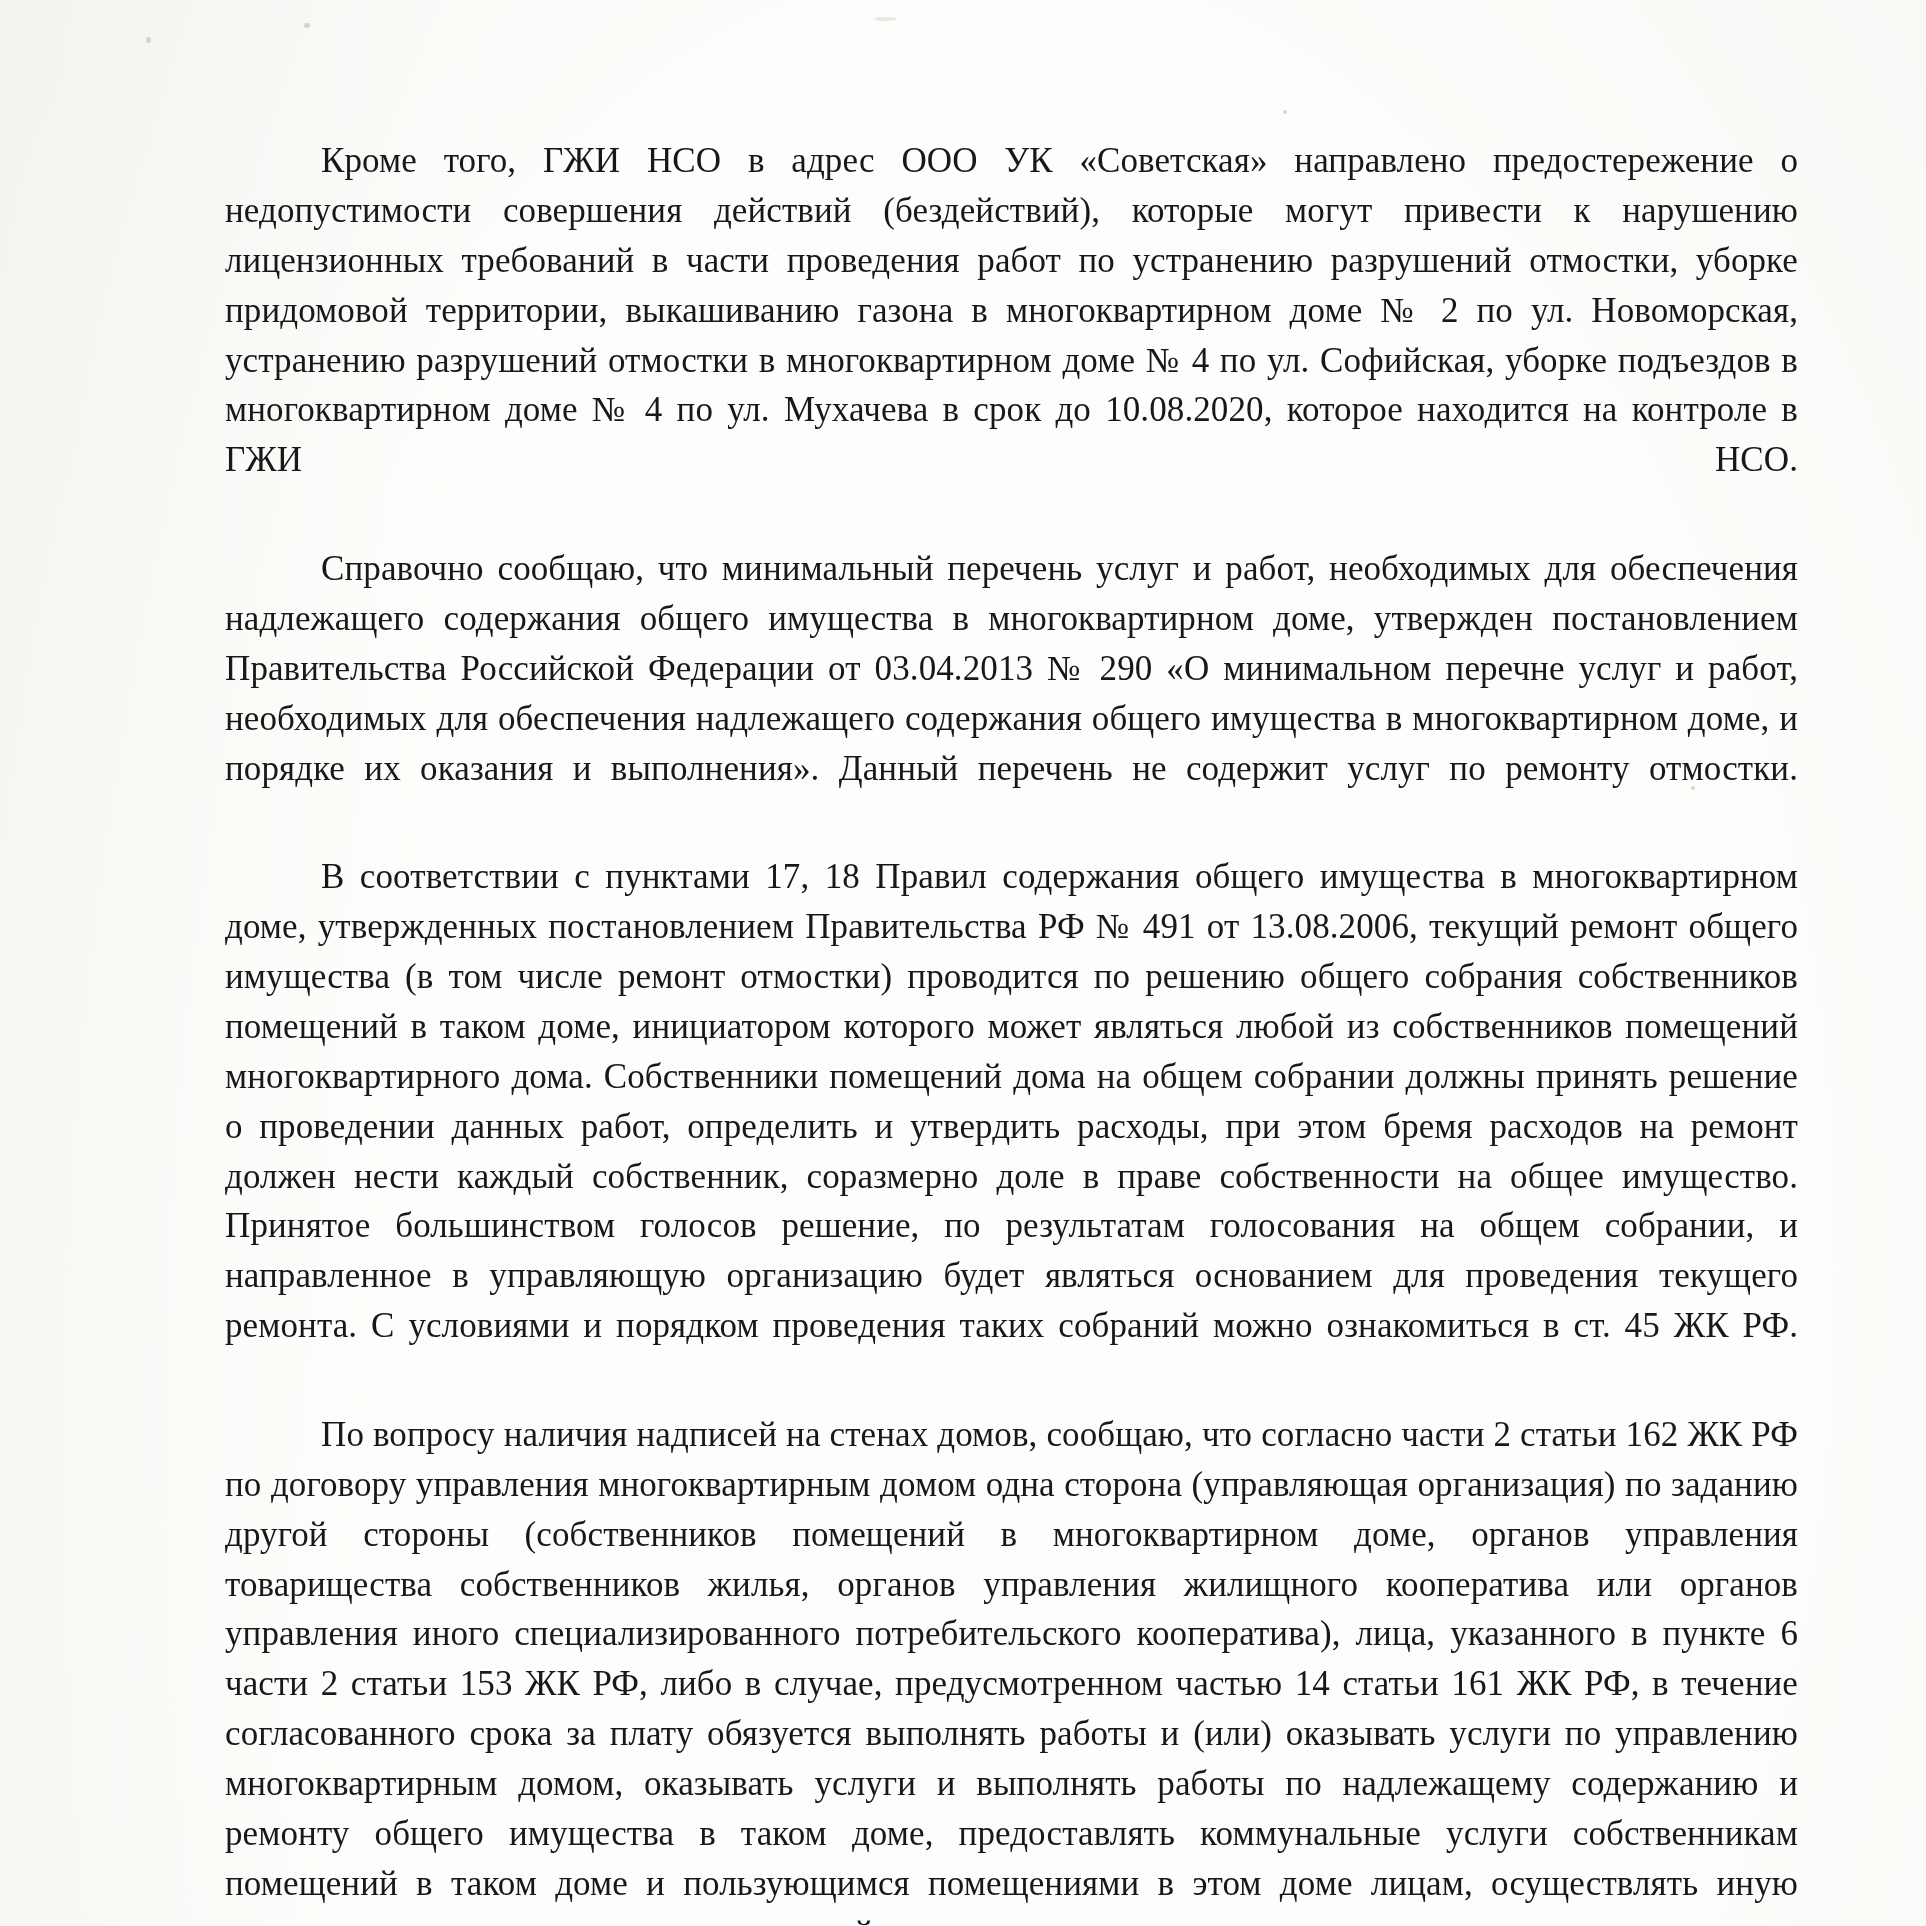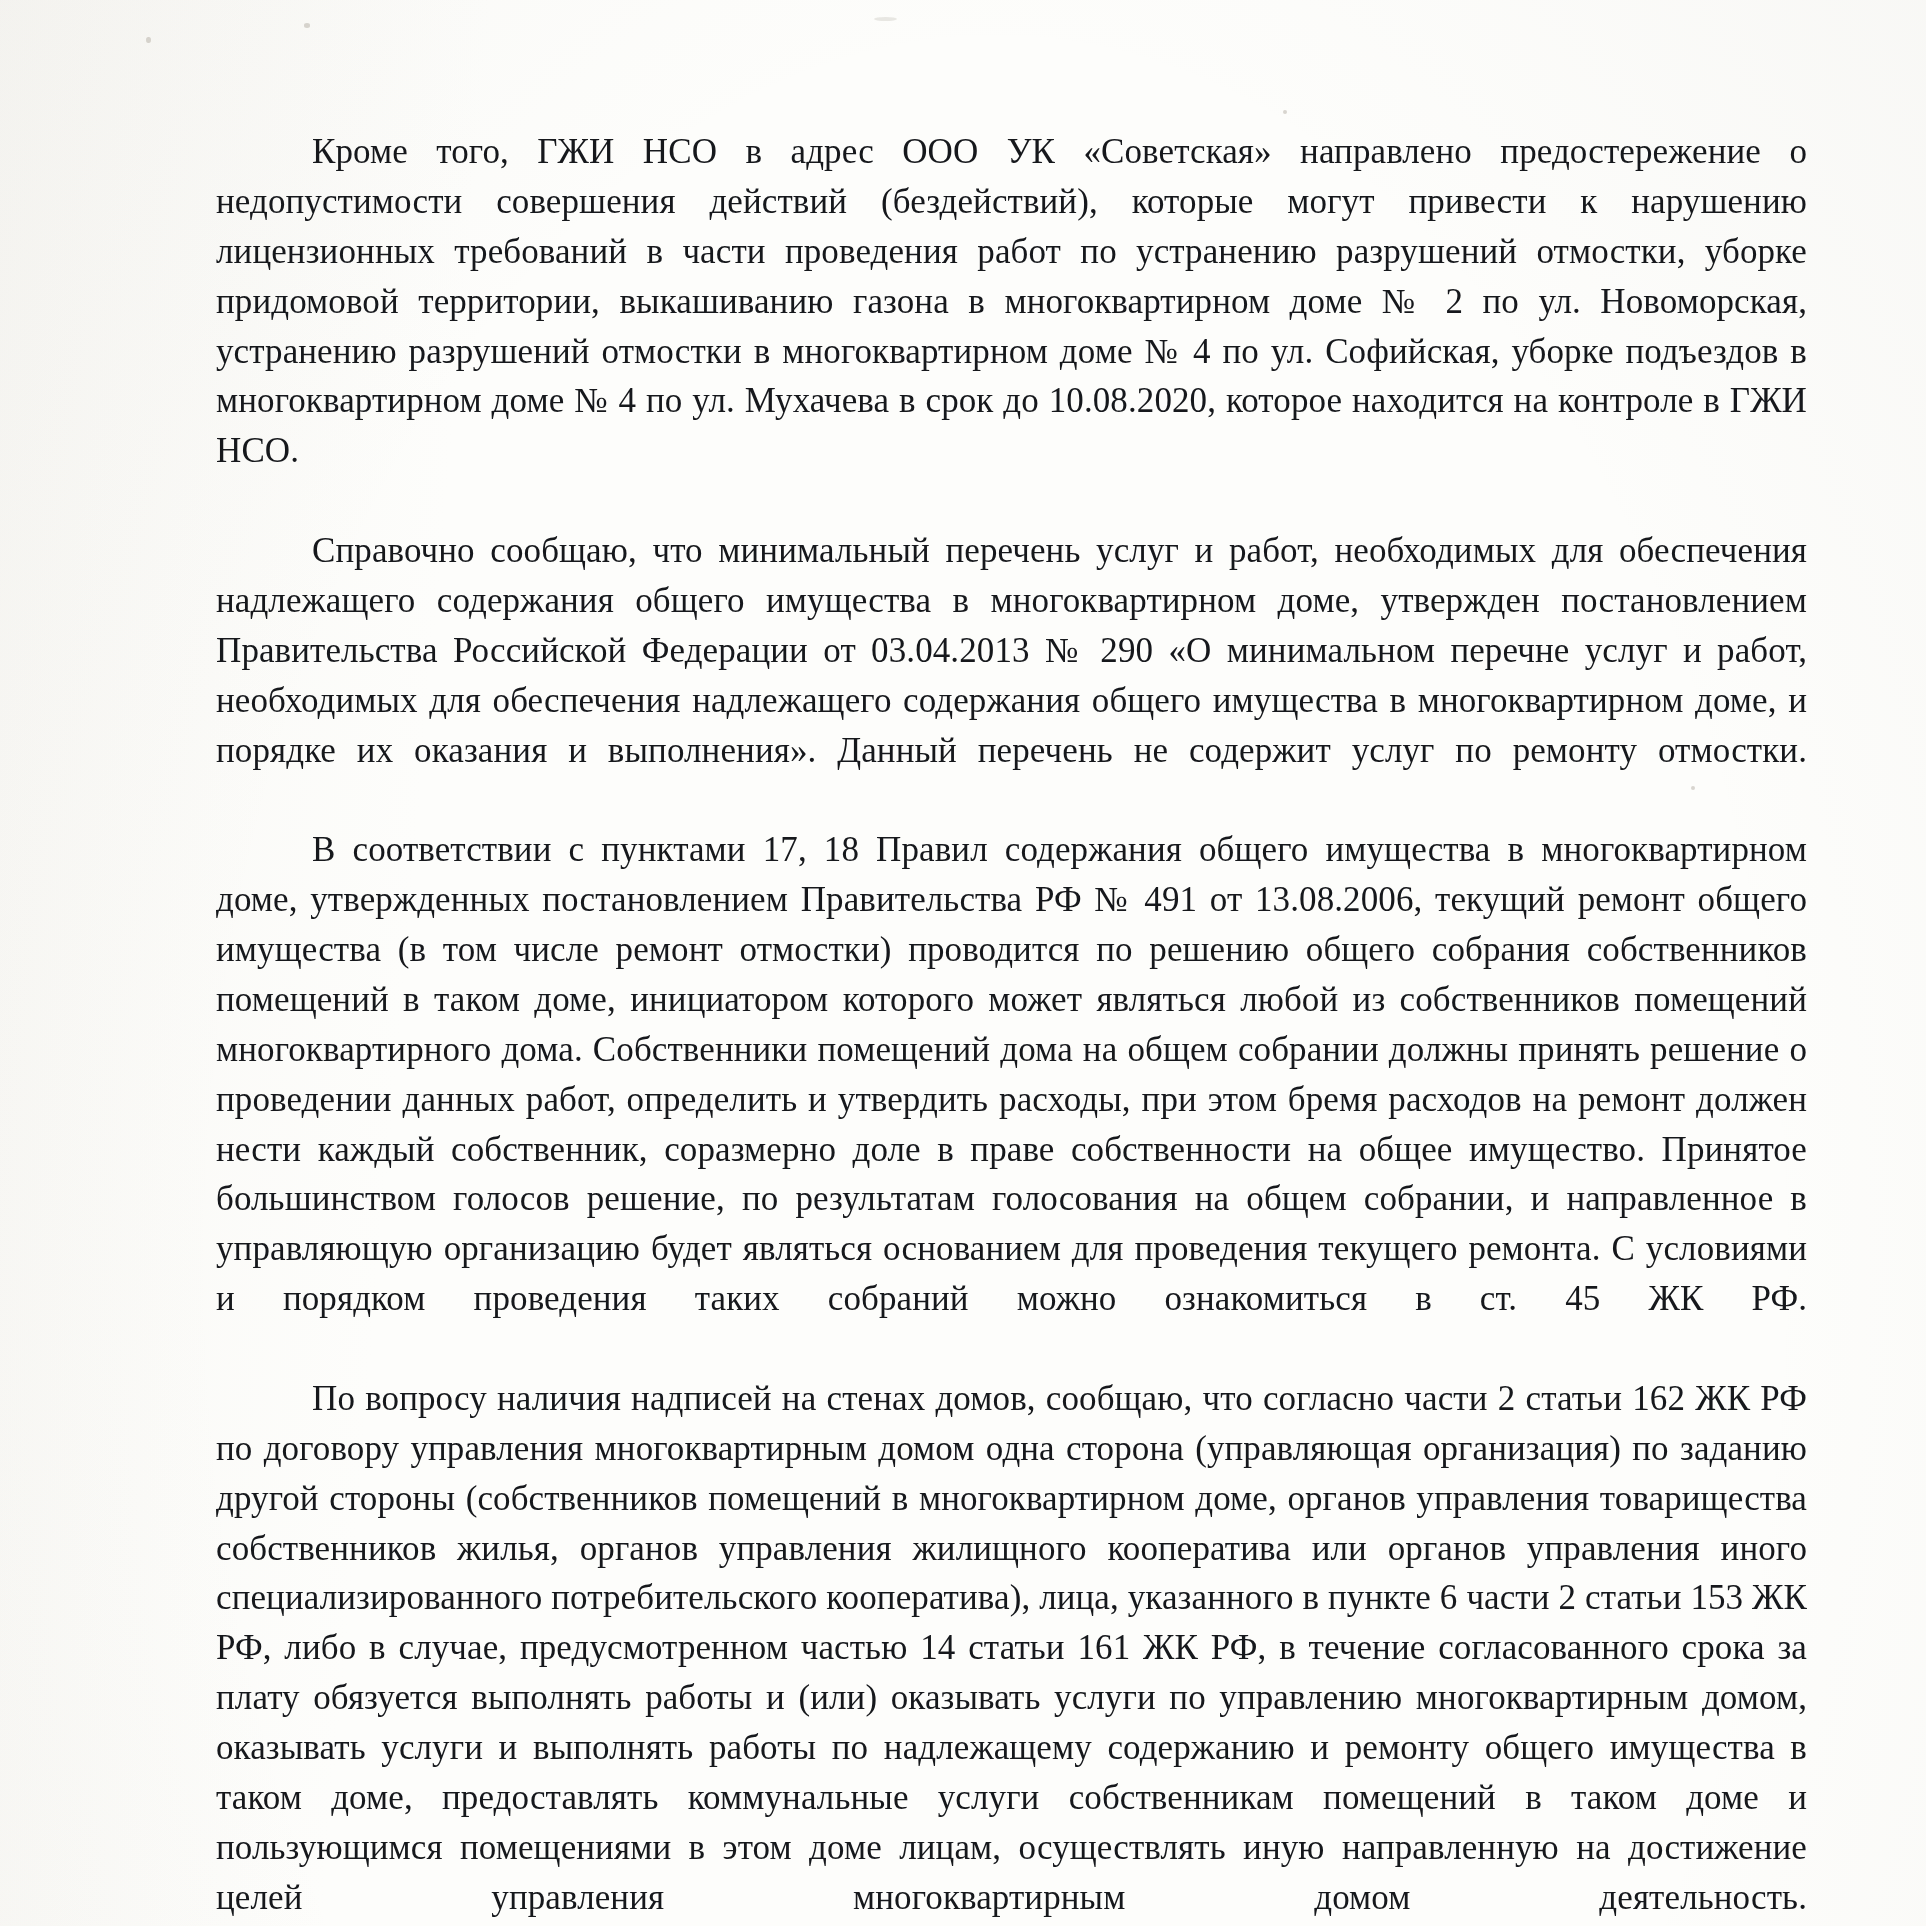--- a/index.html
+++ b/index.html
@@ -39,21 +39,21 @@
     top: 127px;
     width: 1591px;
     text-align: justify;
     text-justify: inter-word;
     font-size: 35px;
     line-height: 1.425;
     letter-spacing: 0.1px;
     color: #16181c;
   }
   .text-block p {
-    margin: 0;
+    margin: 9px;
     text-indent: 96px;
   }
   
   .text-block p::after {
     content: "";
     display: inline-block;
     width: 100%;
   }
 </style>
 </head>

